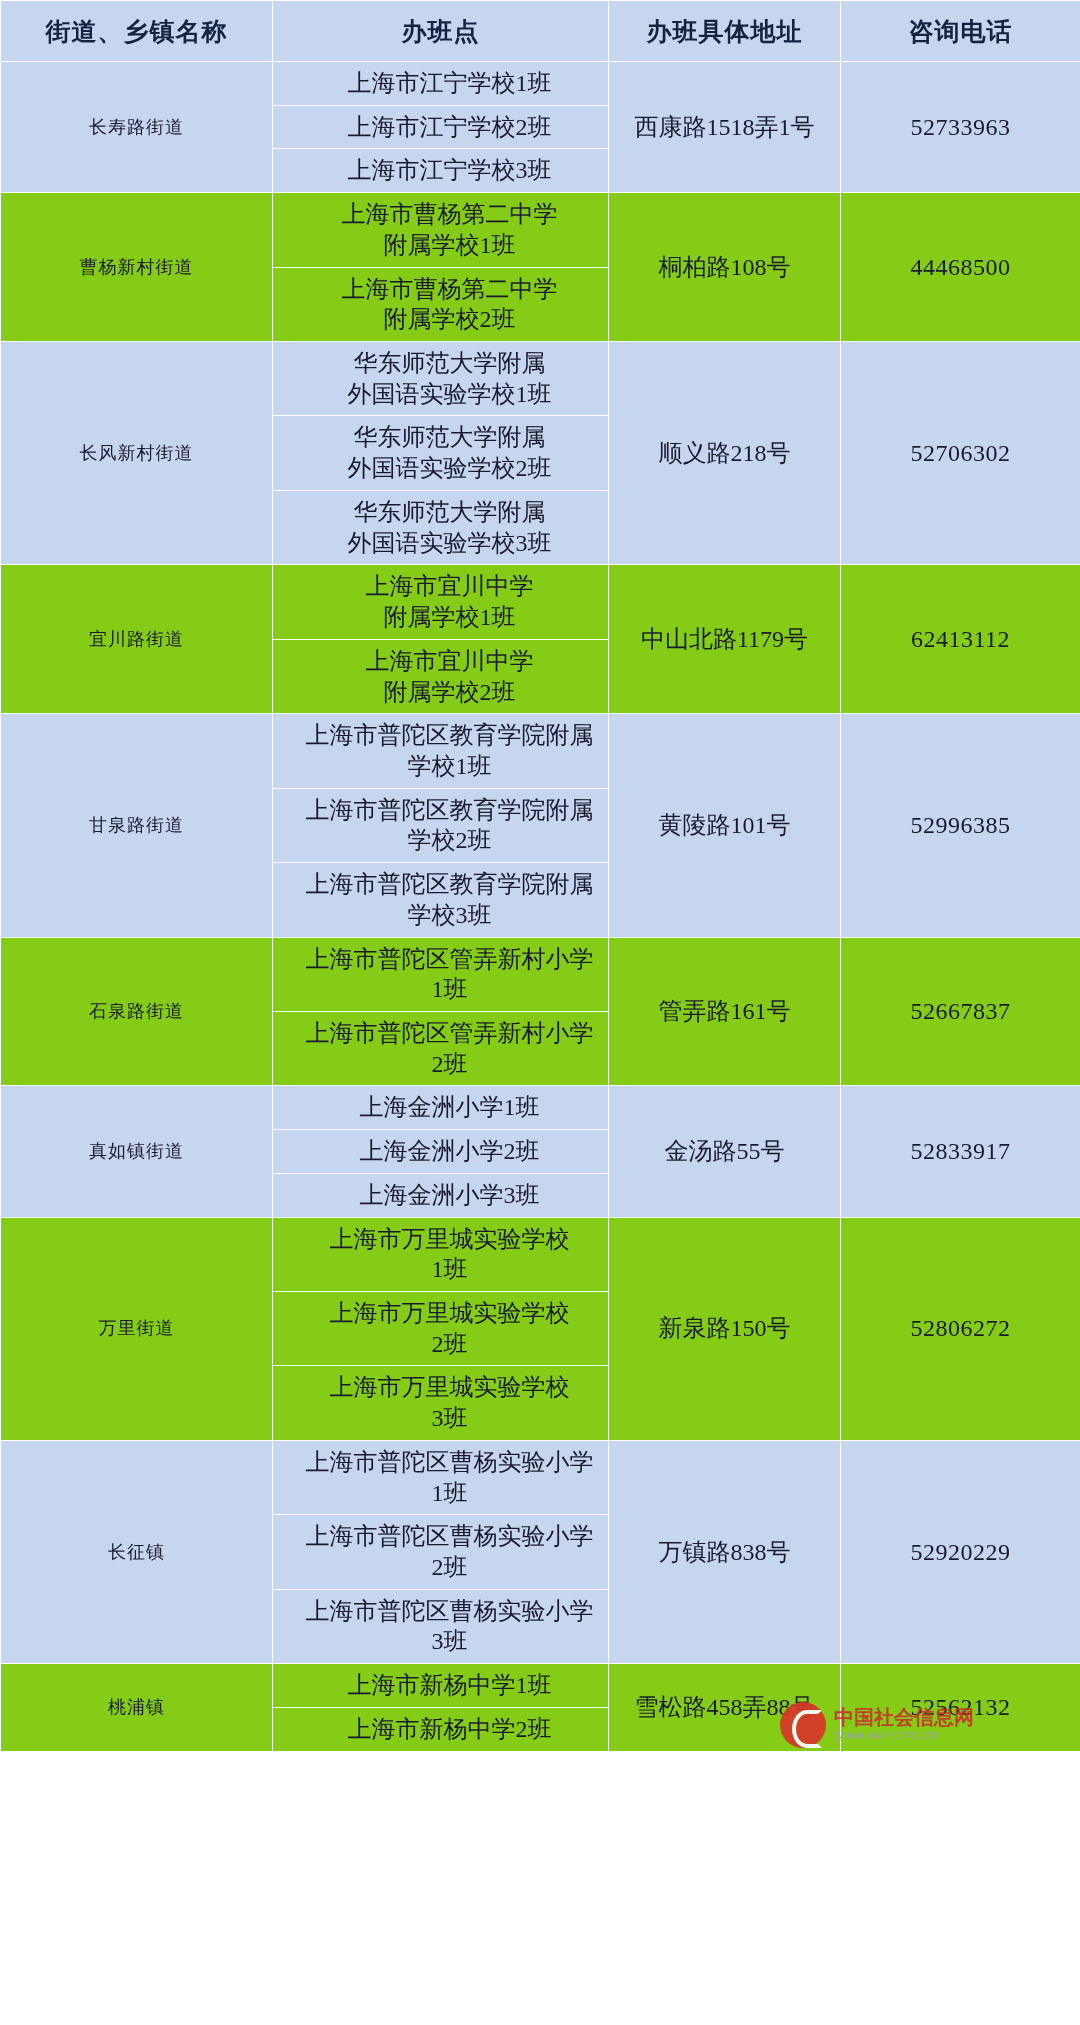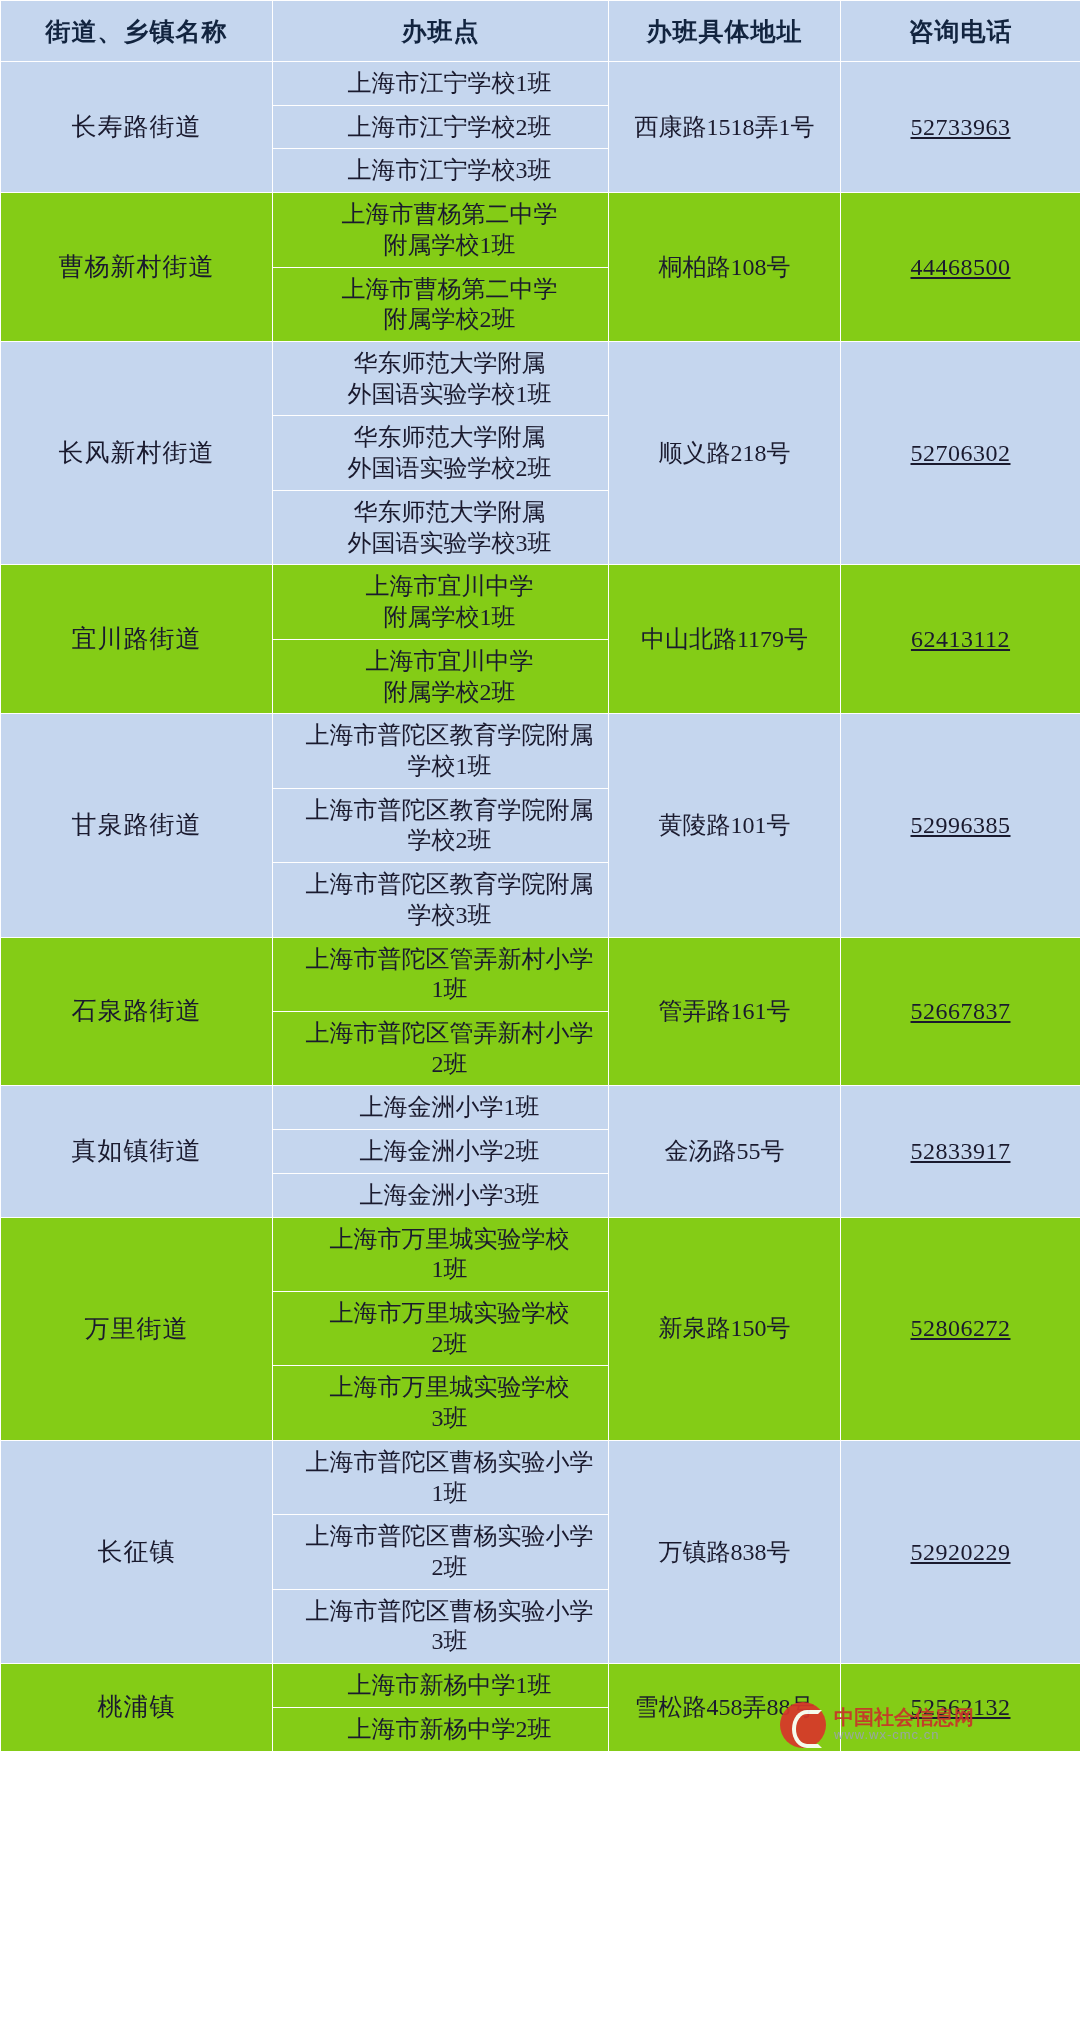--- a/index.html
+++ b/index.html
@@ -43,34 +43,33 @@
     vertical-align: middle;
     font-size: 24px;
     line-height: 1.28;
     padding: 6px 4px;
   }
   
   tbody tr.g-dark td { background: #c5d6ee; }
   tbody tr.g-light td { background: #84cc16; }
 
   td.name {
-    font-size: 25px;
+    font-size: 18px;
     letter-spacing: 1px;
   }
   td.site {
     font-size: 24px;
     padding-left: 28px;
     padding-right: 10px;
   }
   td.addr, td.tel {
     font-size: 24px;
   }
   td.tel {
     letter-spacing: 0.5px;
-    text-decoration: underline;
   }
   
 
   
   .watermark {
     position: absolute;
     right: 6px;
     bottom: 4px;
     display: flex;
     align-items: center;

